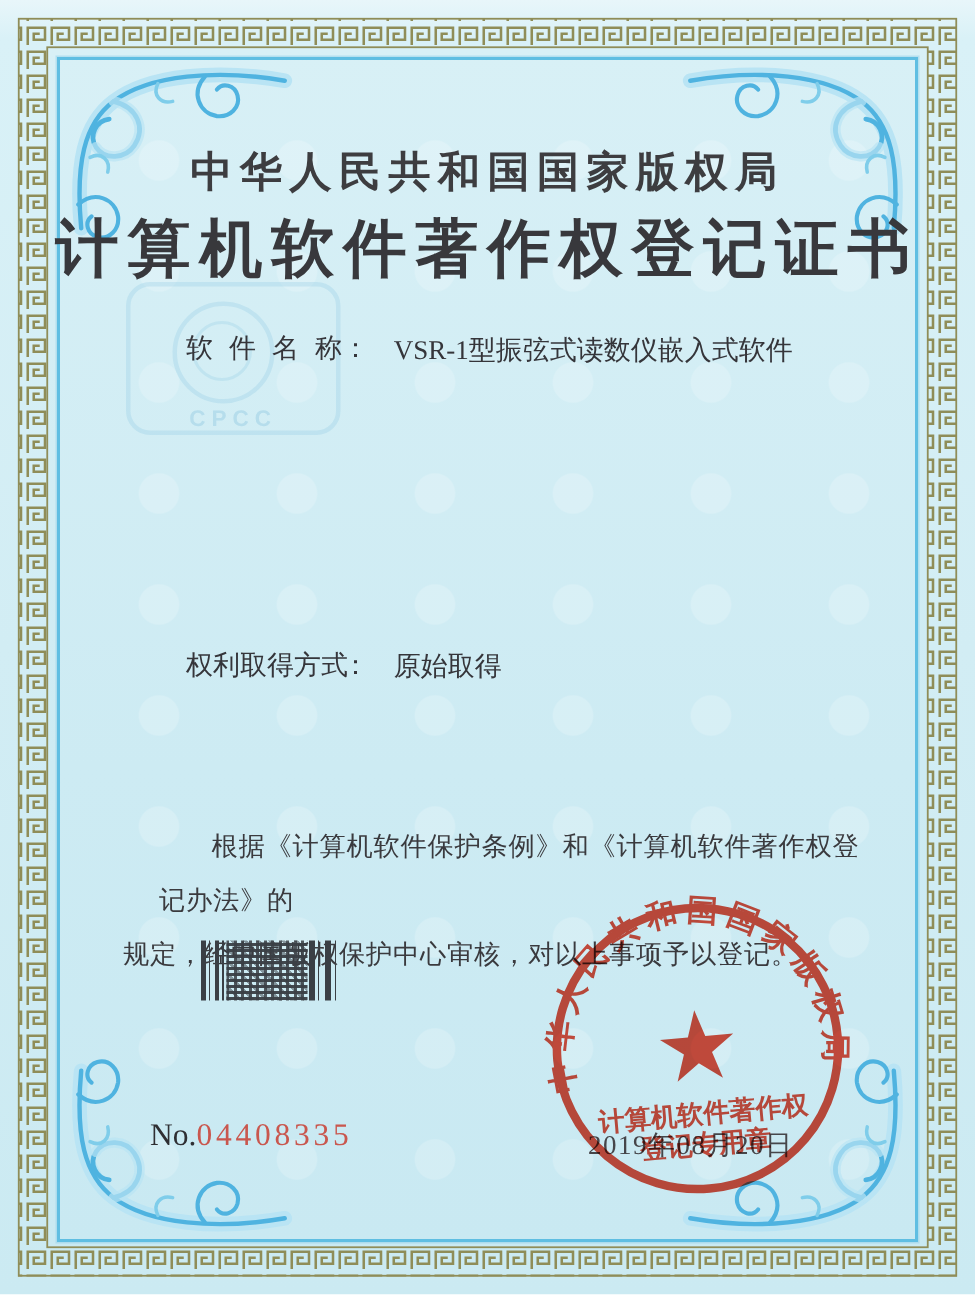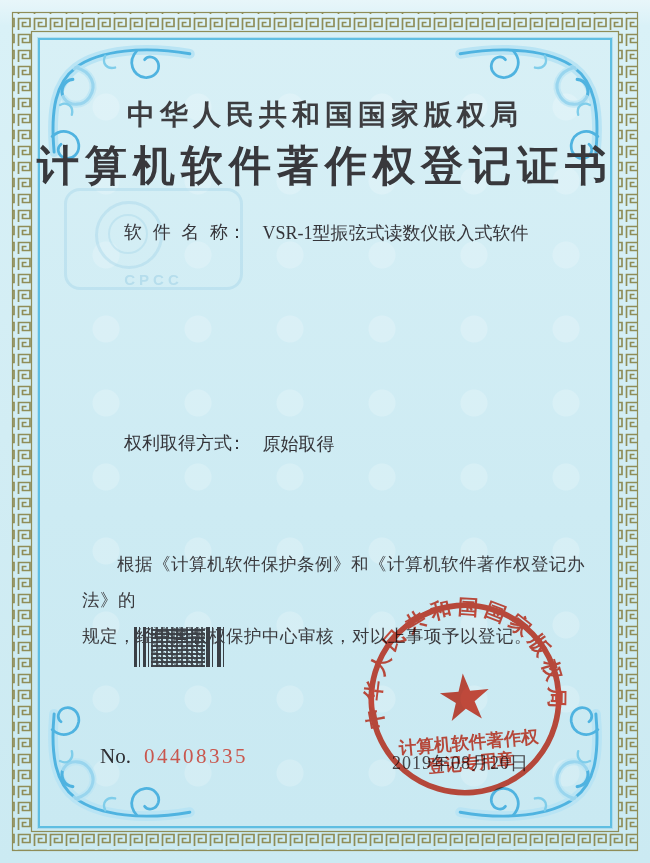--- a/index.html
+++ b/index.html
@@ -21,54 +21,54 @@
   .corner.bl{ left:42px; bottom:39px; transform:scaleY(-1); }
   .corner.br{ right:42px; bottom:39px; transform:scale(-1,-1); }
 
   .authority{ position:absolute; top:96px; left:0; width:100%; text-align:center;
     font-size:28px; font-weight:bold; color:#3d3d40; letter-spacing:5px; z-index:4; }
   .cert-title{ position:absolute; top:138px; left:0; width:100%; text-align:center;
     font-size:42px; font-weight:bold; color:#38383c; letter-spacing:6px; z-index:4; }
   .certno{ position:absolute; top:192px; left:350px; width:216px; text-align:right;
     font-size:12.5px; color:#54545a; letter-spacing:.5px; z-index:4; }
 
-  .cpcc{ position:absolute; left:64px; top:188px; width:143px; height:102px; z-index:3; opacity:.55;padding-left:36px; }
+  .cpcc{ position:absolute; left:84px; top:188px; width:143px; height:102px; z-index:3; opacity:.55; }
   .cpcc .box{ position:absolute; inset:0; border:3px solid rgba(150,205,228,.6); border-radius:16px; }
   .cpcc .ring1{ position:absolute; left:31px; top:13px; width:62px; height:62px; border-radius:50%;
     border:3px solid rgba(150,205,228,.6); }
   .cpcc .ring2{ position:absolute; left:44px; top:26px; width:36px; height:36px; border-radius:50%;
     border:2px solid rgba(150,205,228,.55); }
   .cpcc .label{ position:absolute; left:0; bottom:2px; width:100%; text-align:center;
     font-family:"Liberation Sans",sans-serif; font-weight:bold; font-size:15px;
     letter-spacing:4px; color:rgba(145,200,225,.8); }
 
   .frow{ position:absolute; left:80px; z-index:4; color:#35353a; font-size:18px; white-space:nowrap;margin-left:44px; }
   .flabel{ display:inline-block; width:104px; text-align:justify; text-align-last:justify; vertical-align:top; }
   .fcolon{ display:inline-block; vertical-align:top; }
   .fvalue{ display:inline-block; margin-left:12px; vertical-align:top; line-height:27px; }
   .fvalue .l2{ display:block; }
 
   .statement{ position:absolute; left:82px; top:546px; width:506px; z-index:4;
     font-size:17.5px; color:#3a3a3e; line-height:36px; letter-spacing:.5px; }
-  .statement .s1{ display:block; text-indent:2em; }
+  .statement .s1{ display:block; text-indent:2em;margin-left:24px; }
   .statement .s2{ display:block; }
 
   .barcode{ position:absolute; left:134px; top:627px; width:94px; height:40px; display:flex; z-index:4; }
   .bc-l{ width:16px; height:100%;
     background:repeating-linear-gradient(90deg,#3a3f45 0 3px,rgba(0,0,0,0) 3px 5px,#3a3f45 5px 6px,rgba(0,0,0,0) 6px 9px); }
   .bc-m{ width:54px; height:100%; margin:0 1px;
     background:
       repeating-linear-gradient(0deg, rgba(58,63,69,.95) 0 2px, rgba(0,0,0,0) 2px 4px),
       repeating-linear-gradient(90deg, rgba(58,63,69,.85) 0 2px, rgba(0,0,0,0) 2px 5px),
       repeating-linear-gradient(45deg, rgba(58,63,69,.5) 0 2px, rgba(0,0,0,0) 2px 6px); }
   .bc-r{ width:22px; height:100%;
     background:repeating-linear-gradient(90deg,#3a3f45 0 4px,rgba(0,0,0,0) 4px 6px,#3a3f45 6px 7px,rgba(0,0,0,0) 7px 11px); }
 
   .serial{ position:absolute; left:100px; top:744px; z-index:4; font-size:21px; color:#2f2f33; }
-  .serial .num{ color:#c9574e; letter-spacing:2.5px; margin-left:13px; }
+  .serial .num{ color:#c9574e; letter-spacing:2.5px; margin-left:0; }
 
   .issue-date{ position:absolute; left:392px; top:751px; z-index:4; font-size:18px;
     color:#46464a; letter-spacing:1px; }
   svg.seal{ position:absolute; left:362px; top:596px; z-index:5; opacity:.9;
     mix-blend-mode:multiply; transform:rotate(-5deg); }
 </style>
 </head>
 <body>
 
 <div class="page">

